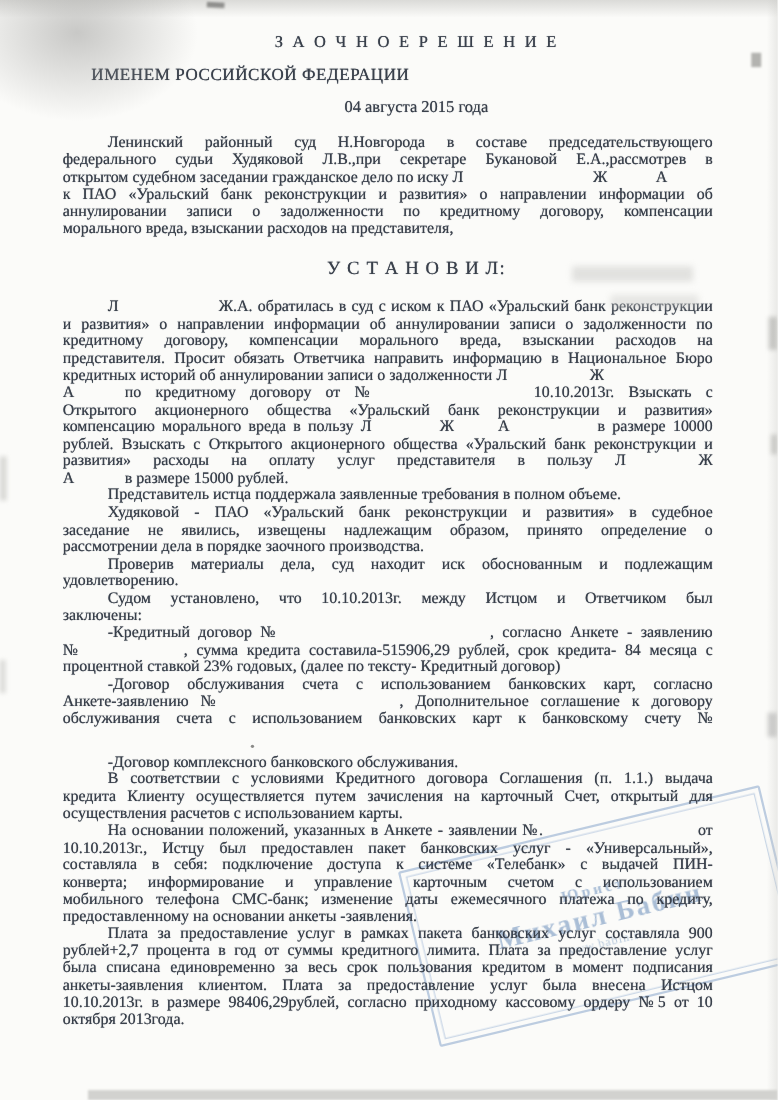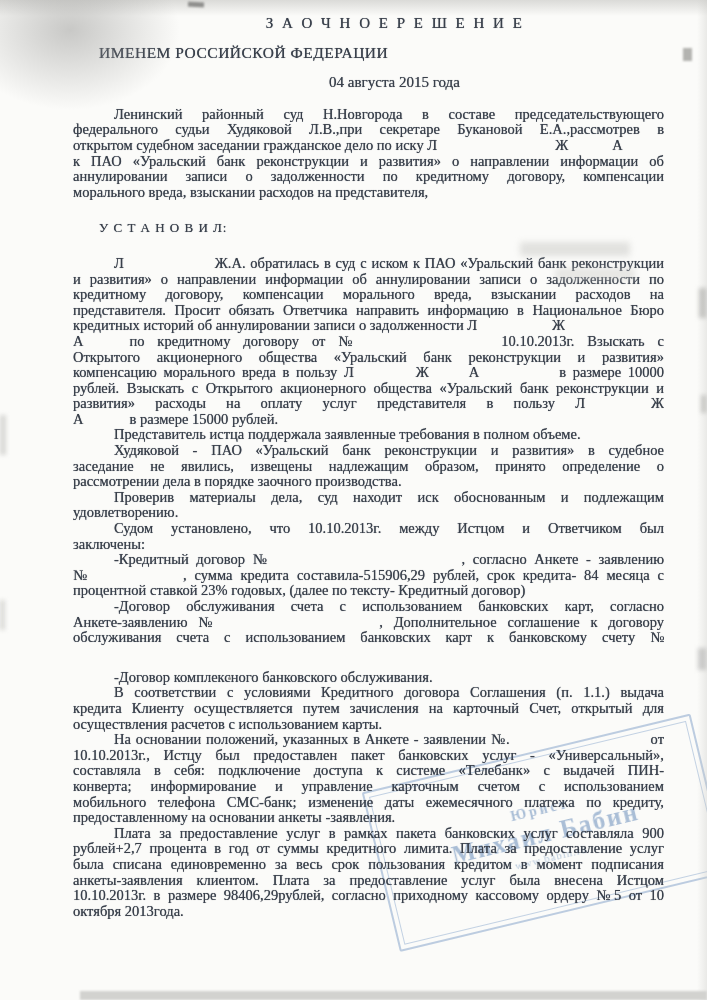--- a/index.html
+++ b/index.html
@@ -4,31 +4,31 @@
 <style>
   html,body{margin:0;padding:0;}
   body{width:707px;height:1000px;overflow:hidden;background:#e9e9e7;}
   #page{
     position:relative;width:707px;height:1000px;overflow:hidden;
     background:#fbfbf9;
     font-family:"Liberation Serif","DejaVu Serif",serif;
   }
   
   #doc{
-    position:absolute;left:73px;top:0;width:591px;z-index:2;
+    position:absolute;left:57px;top:0;width:591px;z-index:2;
     color:#39404b;
     font-size:14.5px;line-height:15.6px;
     text-shadow:0 0 .7px rgba(50,58,72,.85);
-    padding-top:16px;
+    padding-top:32px;
   }
   .block{position:relative;}
   .title1{text-align:center;transform:translateX(26px);letter-spacing:1.5px;word-spacing:2px;font-size:15px;margin-bottom:13px;}
   .title2{text-align:left;transform:translateX(26px);letter-spacing:.5px;font-size:15.5px;margin-bottom:15px;}
   .date{text-align:center;transform:translateX(26px);font-size:15px;margin-bottom:16px;}
-  .heading{text-align:left;transform:translateX(26px);letter-spacing:1px;font-size:13px;margin-top:20px;margin-bottom:20px;}
+  .heading{text-align:center;transform:translateX(26px);letter-spacing:1px;font-size:17px;margin-top:20px;margin-bottom:20px;}
   .ln{height:15.6px;overflow:hidden;white-space:normal;}
   .ln.full{text-align:justify;text-align-last:justify;font-family:Liberation Serif, serif;}
   .ln.ind{text-indent:41px;}
   .gap{display:inline-block;height:1px;}
   .ln.ind .gap:first-child{margin-left:41px;}
   
   #stamp{
     position:absolute;left:400px;top:788px;width:334px;height:160px;z-index:1;
     transform:rotate(-13.5deg);transform-origin:0 100%;
     border:2px solid rgba(125,158,200,.50);

